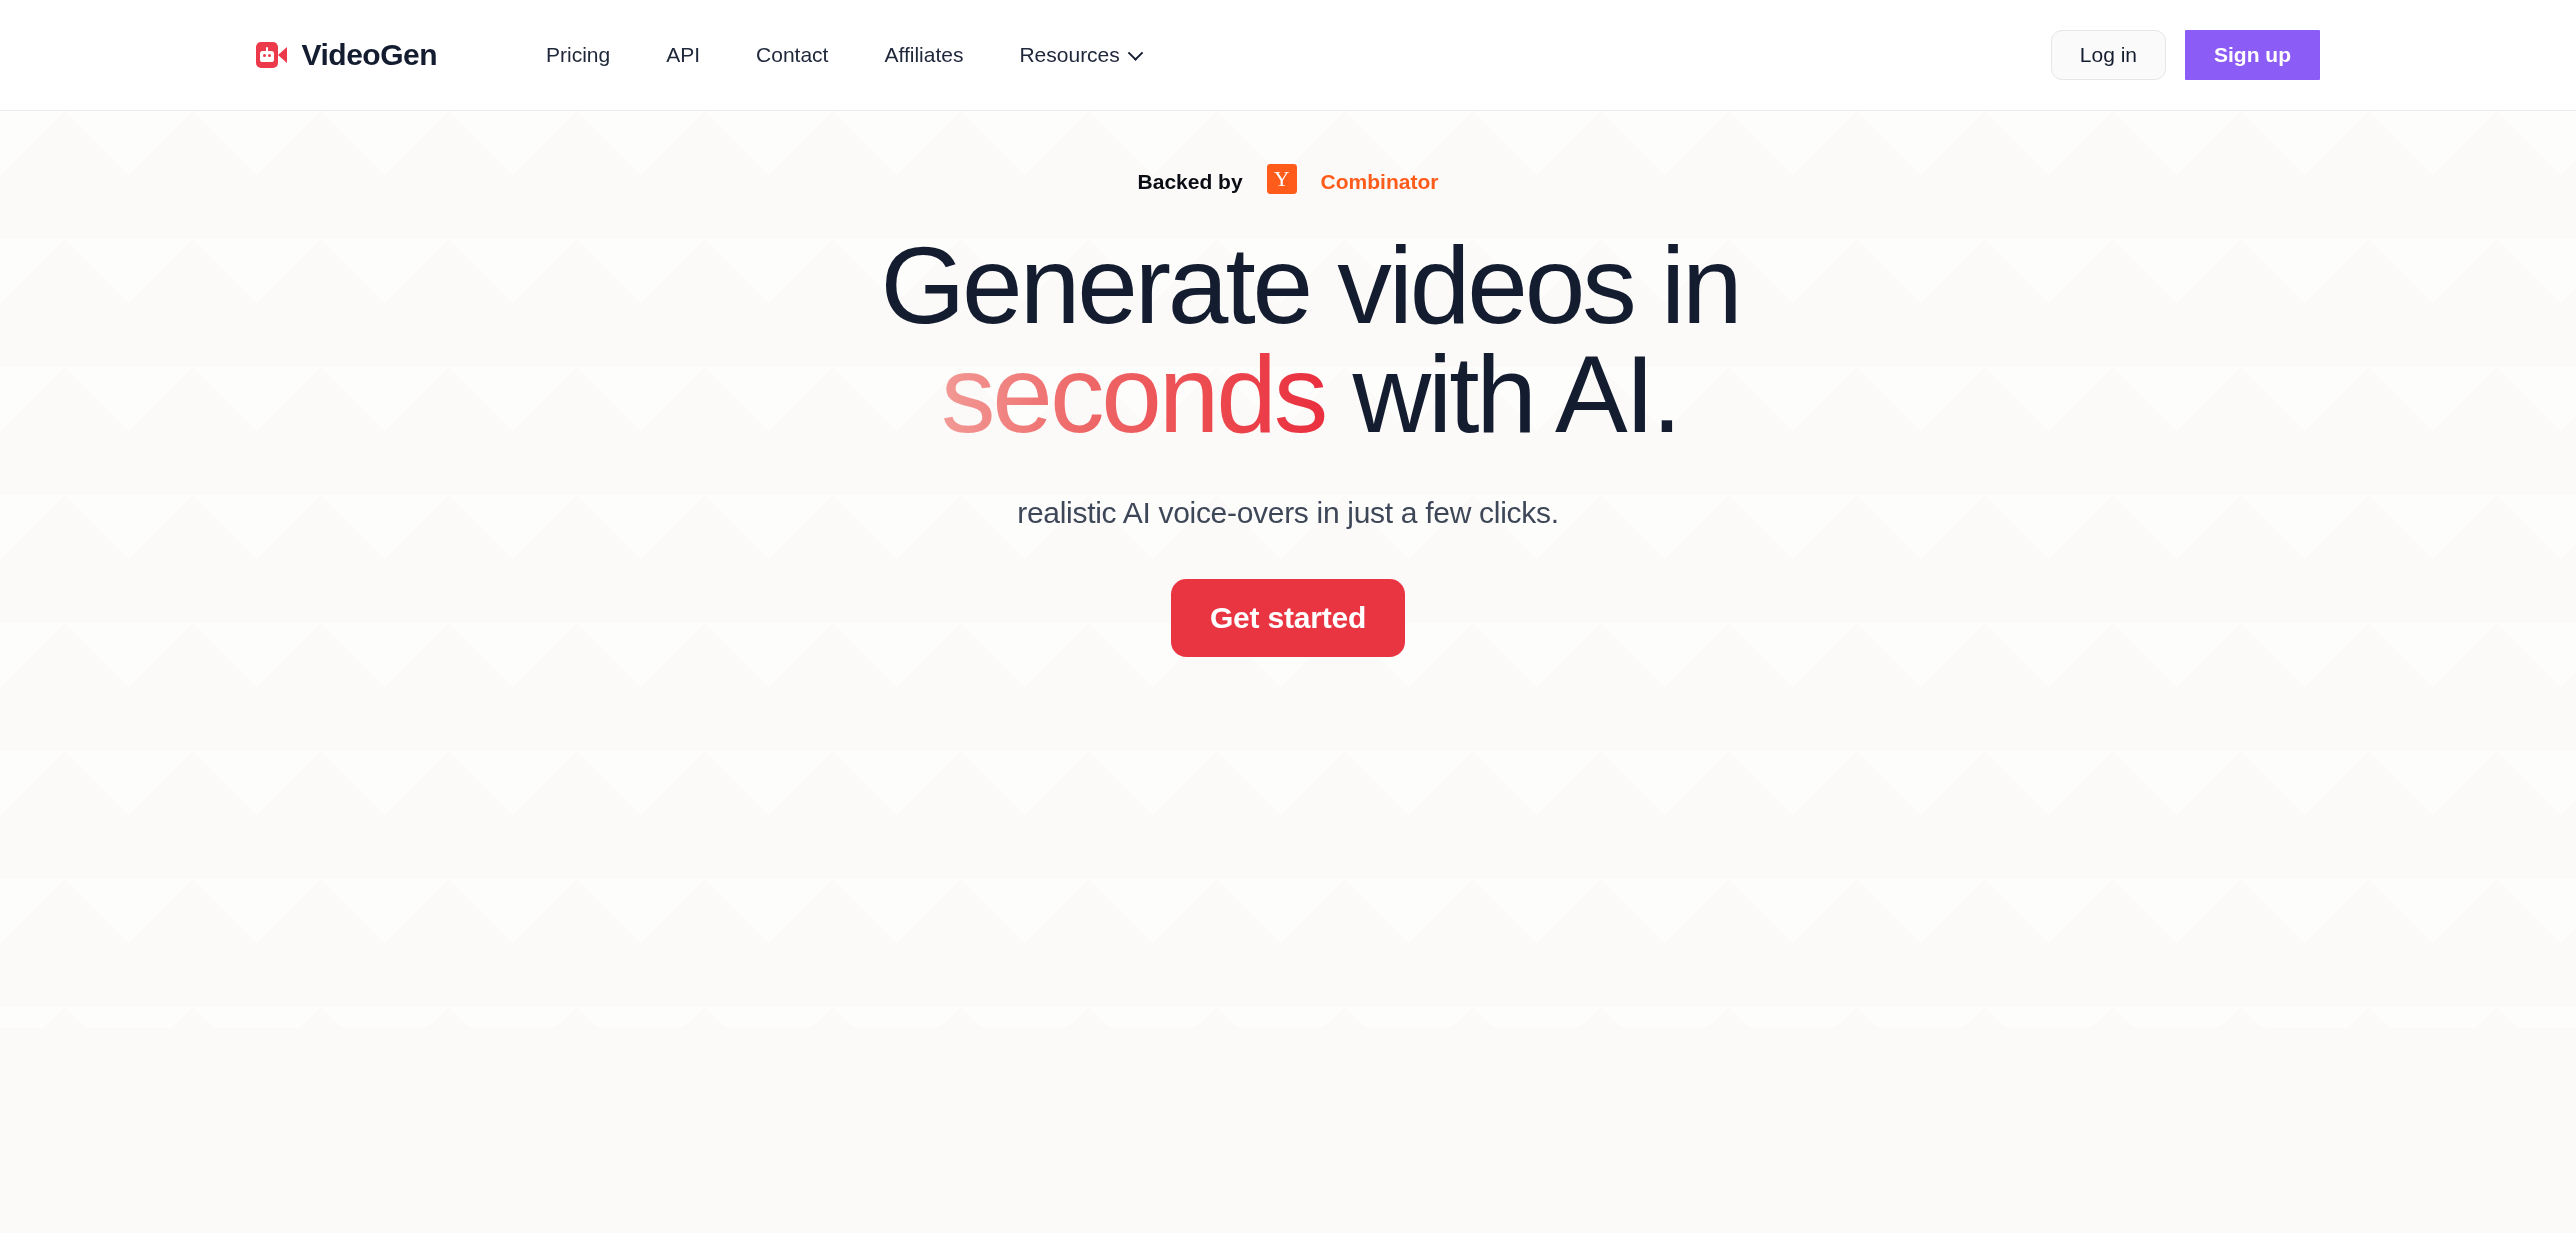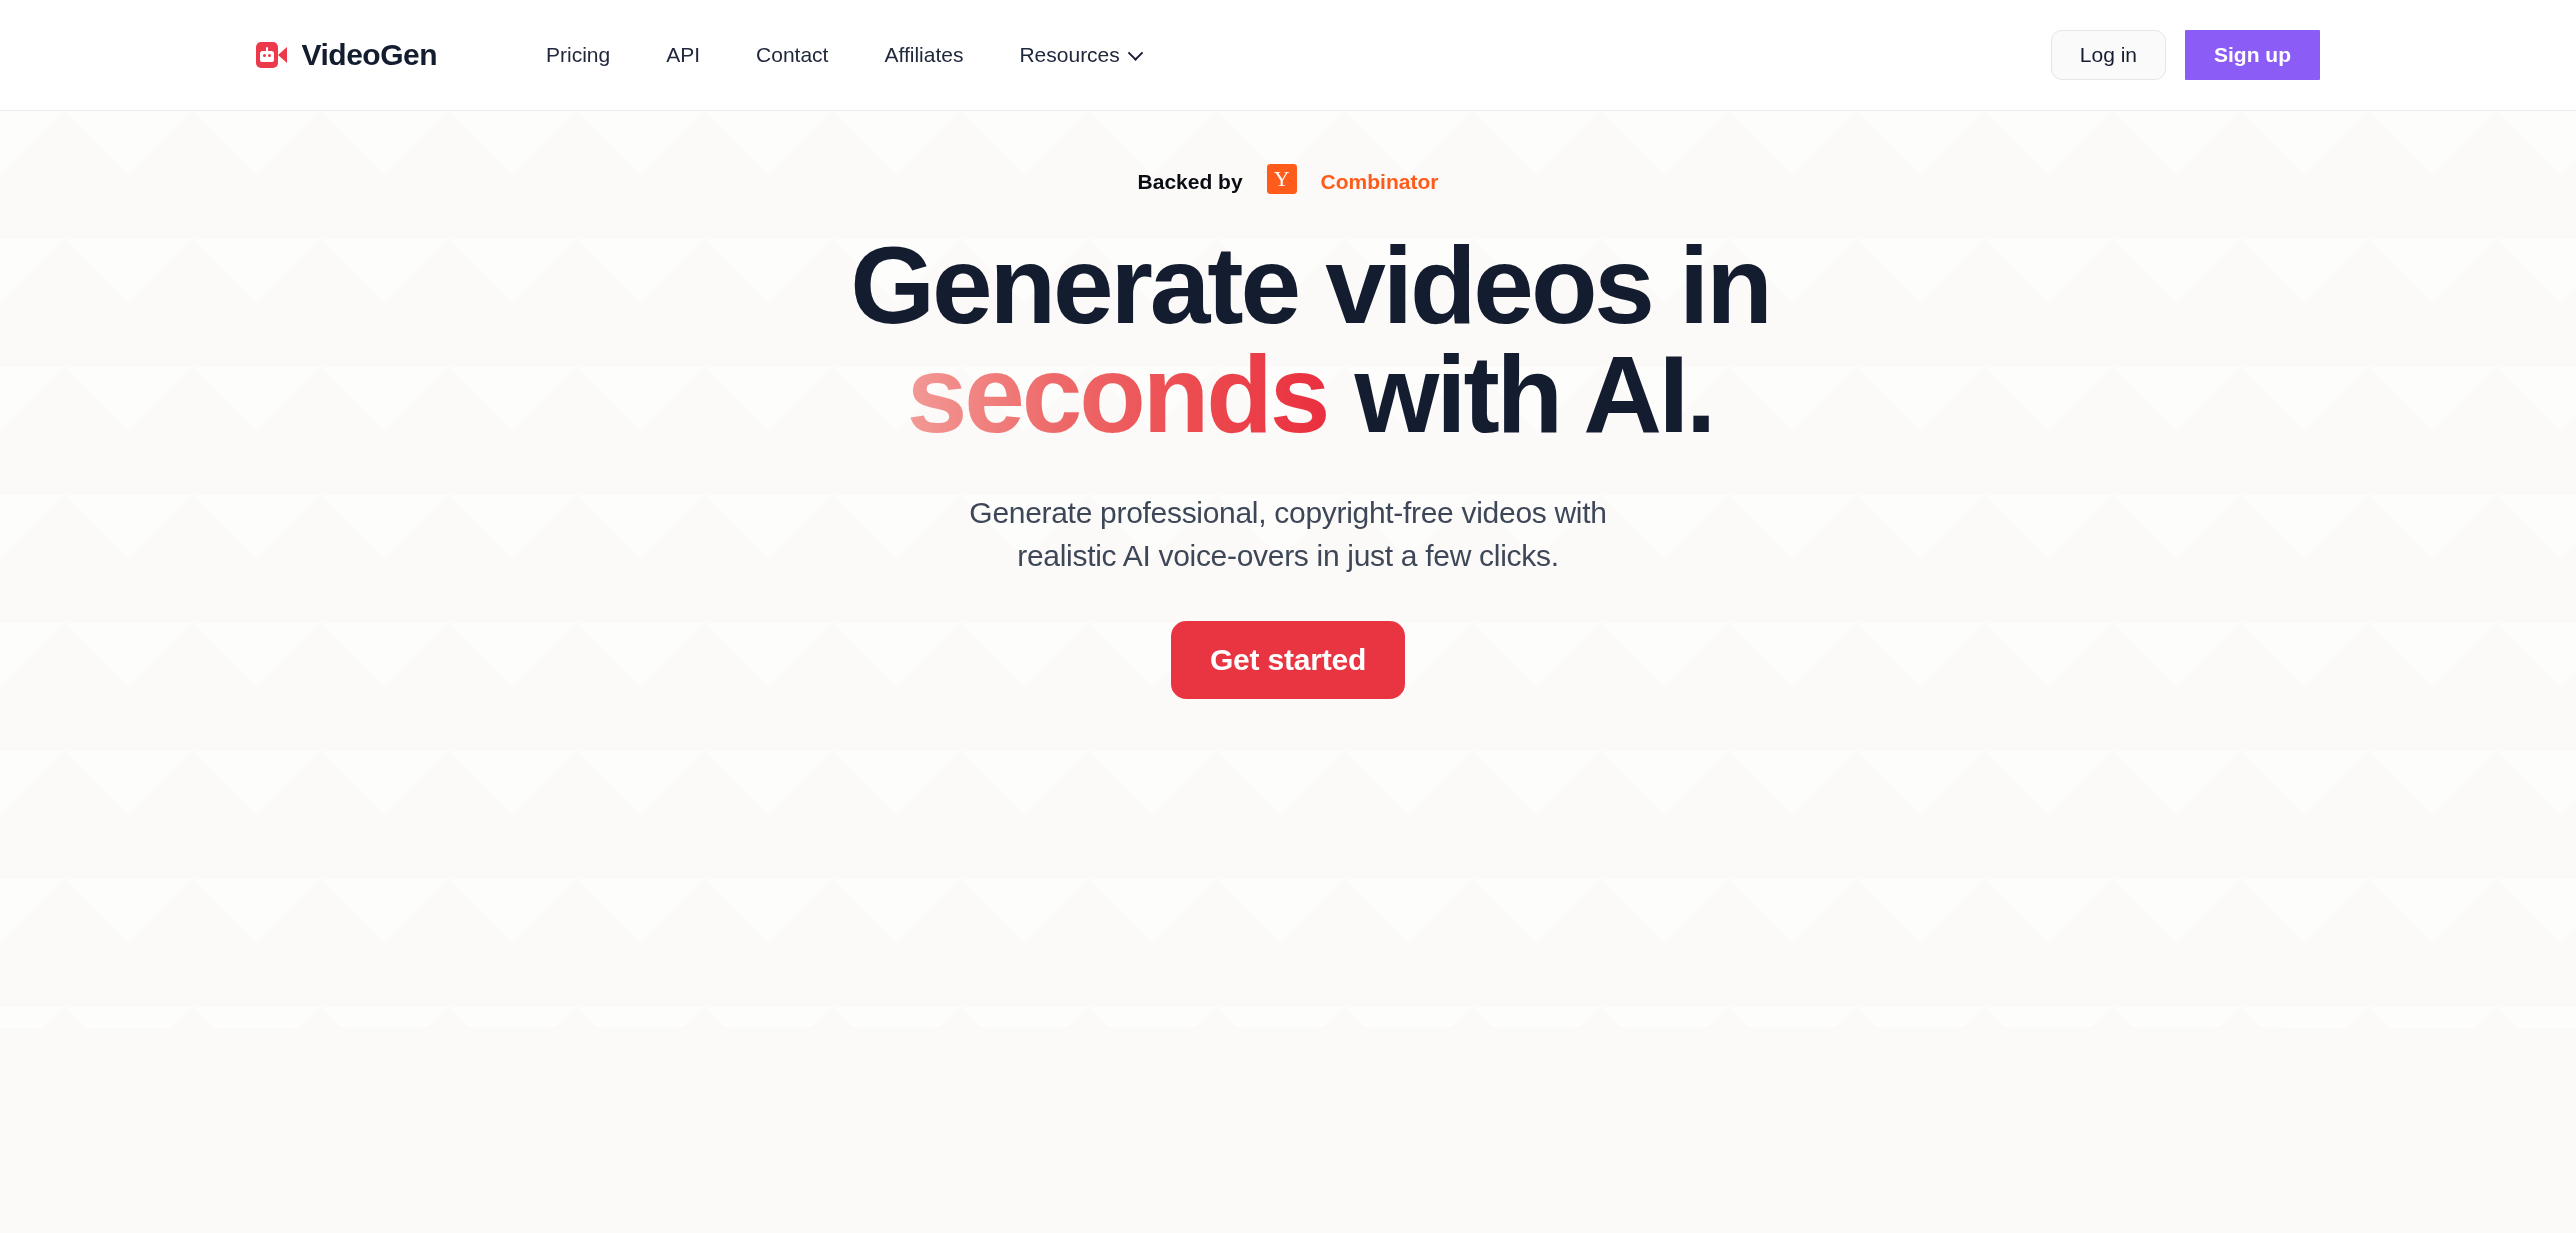--- a/index.html
+++ b/index.html
@@ -203,21 +203,21 @@
   .yc-word {
     color: #ff5c1b;
     font-size: 21px;
     font-weight: 700;
   }
 
   .headline {
     margin-top: 37px;
     font-size: 109px;
     line-height: 1.0;
-    font-weight: 700;
+    font-weight: 400;
     letter-spacing: -3.1px;
     color: #141c30;
     margin-left: 44px;
   }
   .headline .line { display: block; }
   .grad-word {
     background: linear-gradient(90deg, #f29a96 0%, #ee6a6a 35%, #ec4a4f 70%, #ea2f3f 100%);
     -webkit-background-clip: text;
     background-clip: text;
     color: transparent;
@@ -331,21 +331,20 @@
       <span class="yc-badge">Y</span>
       <span class="yc-word">Combinator</span>
     </div>
 
     <h1 class="headline">
       <span class="line">Generate videos in</span>
       <span class="line"><span class="grad-word">seconds</span><span> with AI.</span></span>
     </h1>
 
     <p class="subtitle">
-      <span class="line">Generate professional, copyright-free videos with</span>
       <span class="line">realistic AI voice-overs in just a few clicks.</span>
     </p>
 
     <div class="cta-wrap">
       <button class="btn-cta">Get started</button>
     </div>
   </section>
 
   <div class="video-panel"></div>
 

